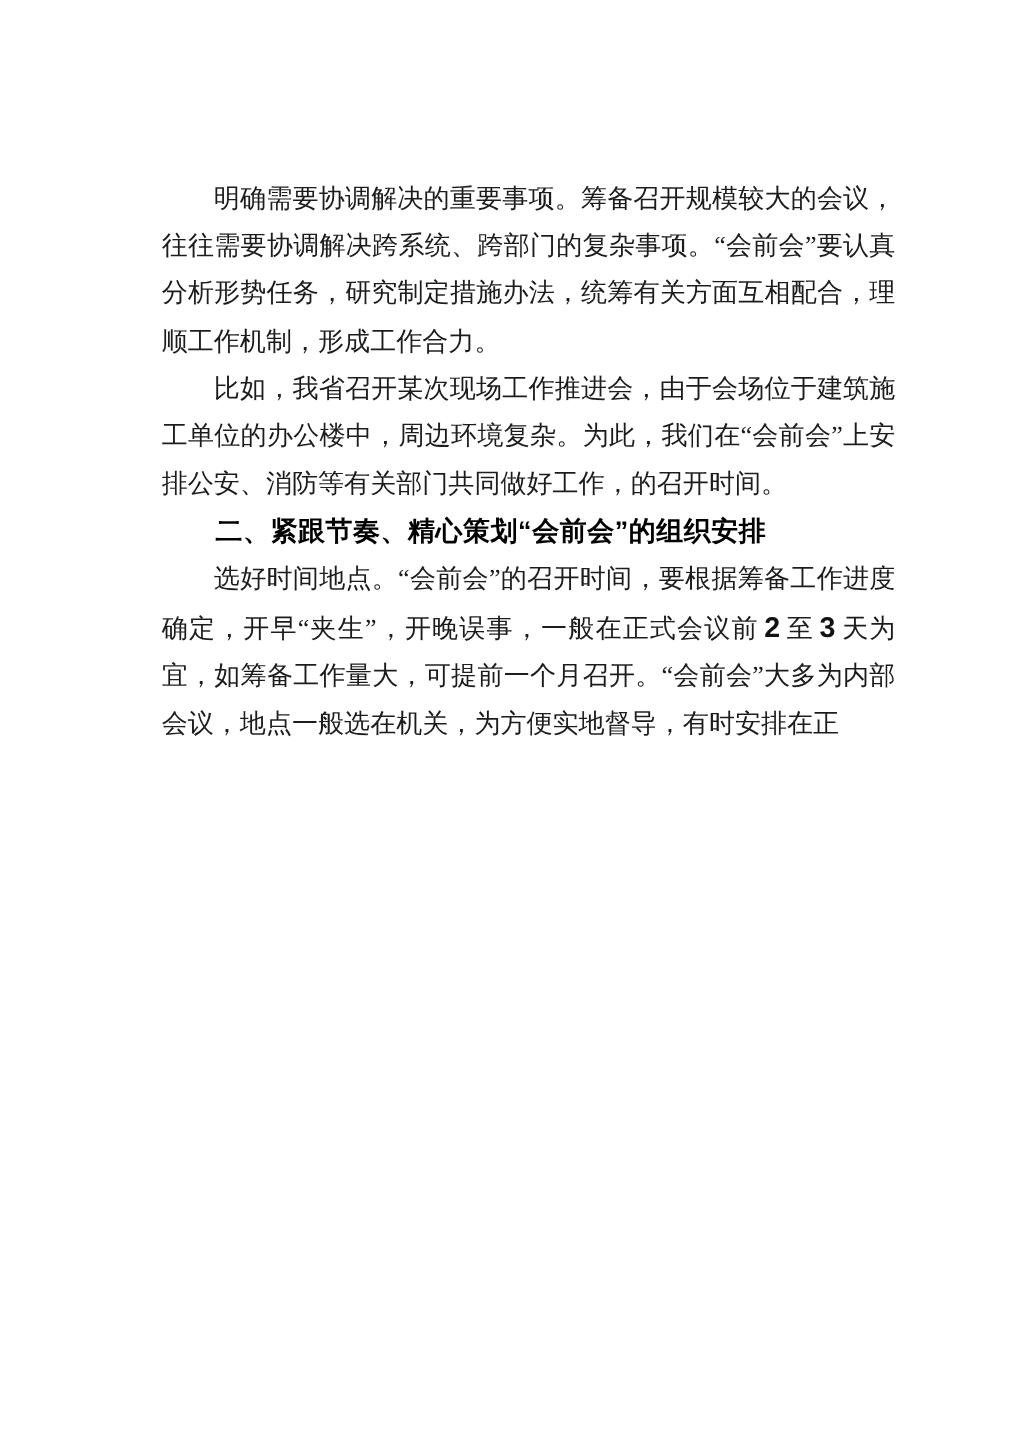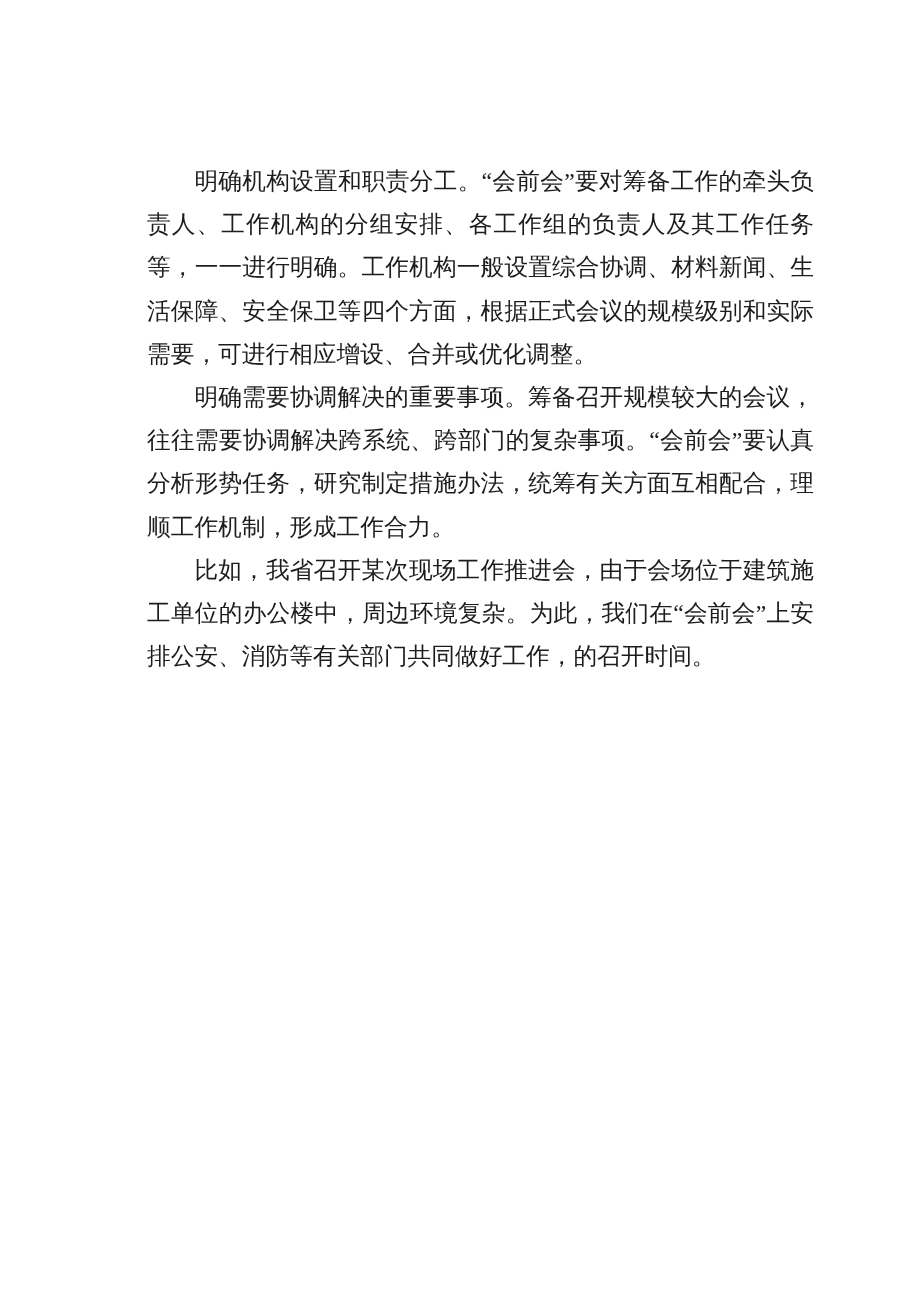--- a/index.html
+++ b/index.html
@@ -52,17 +52,18 @@
     font-size: 26px;
     margin: 0 5px;
     color: #111111;
   }
 </style>
 </head>
 <body>
 
 <div class="page">
   <div class="content">
-    <p class="para">明确机构设置和职责分工。“会前会”要对筹备工作的牵头负责人、工作机构的分组安排、各工作组的负责人及其工作任务等，一一进行明确。工作机构一般设置综合协调、材料新闻、生活保障、安全保卫等四个方面，根据正式会议的规模级别和实际需要，可进行相应增设、合并或优化调整。</p>
     <p class="para">明确需要协调解决的重要事项。筹备召开规模较大的会议，往往需要协调解决跨系统、跨部门的复杂事项。“会前会”要认真分析形势任务，研究制定措施办法，统筹有关方面互相配合，理顺工作机制，形成工作合力。</p>
     <p class="para">比如，我省召开某次现场工作推进会，由于会场位于建筑施工单位的办公楼中，周边环境复杂。为此，我们在“会前会”上安排公安、消防等有关部门共同做好工作，的召开时间。</p>
+    <h2 class="heading">二、紧跟节奏、精心策划“会前会”的组织安排</h2>
+    <p class="para"><span>选好时间地点。“会前会”的召开时间，要根据筹备工作进度确定，开早“夹生”，开晚误事，一般在正式会议前</span><span class="num">2</span><span>至</span><span class="num">3</span><span>天为宜，如筹备工作量大，可提前一个月召开。“会前会”大多为内部会议，地点一般选在机关，为方便实地督导，有时安排在正</span></p>
   </div>
 </div>
 
 </body></html>

